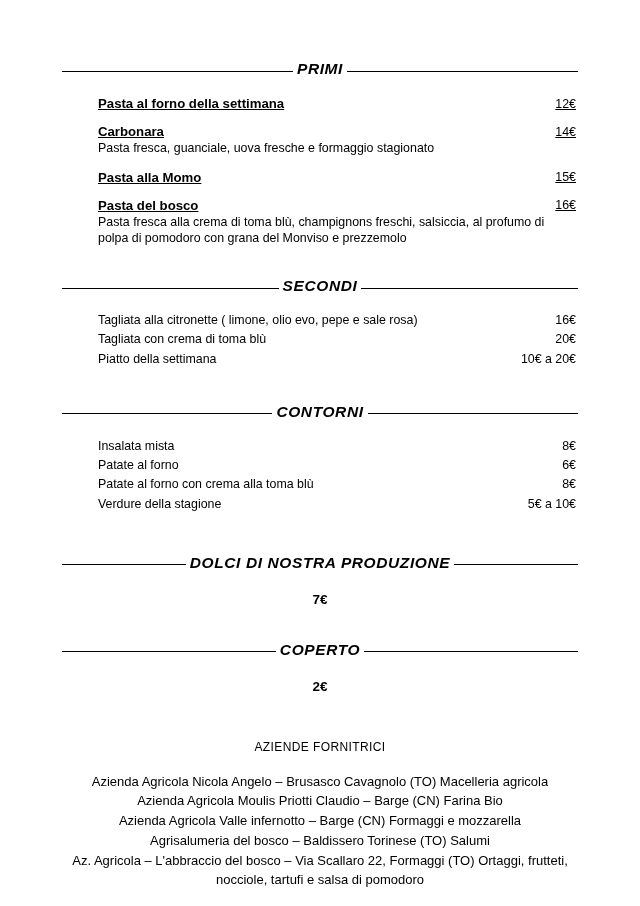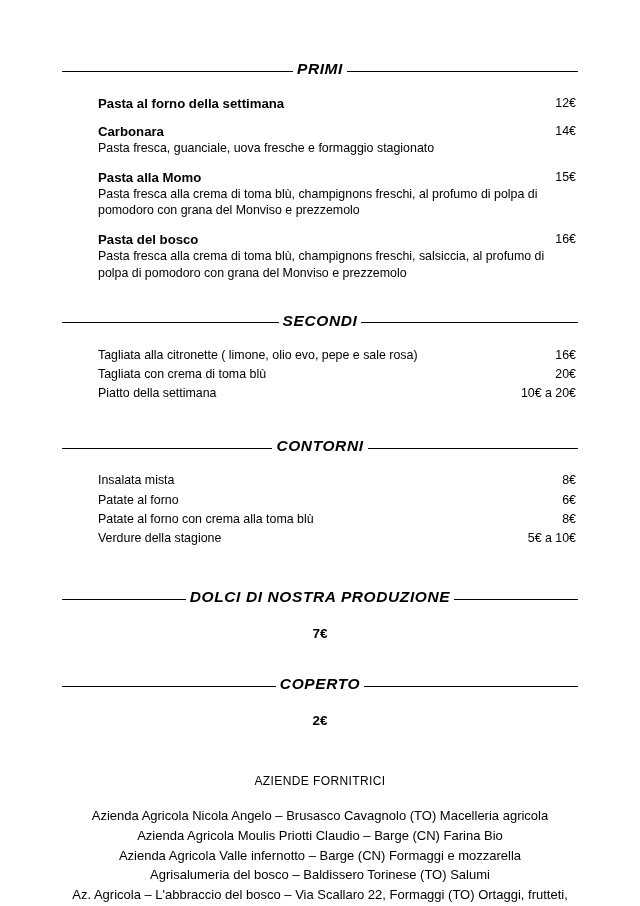--- a/index.html
+++ b/index.html
@@ -50,22 +50,23 @@
     margin-top: 18px;
     padding-left: 36px;
     padding-right: 2px;
   }
   .item-block {
     margin-bottom: 13px;
   }
   .item-block:last-child { margin-bottom: 0; }
   .item-line {
     display: flex;
-    align-items: flex-start;
+    align-items: center;
     justify-content: space-between;
+    text-decoration: underline;
   }
   .item-name {
     font-weight: bold;
     font-size: 13.2px;
   }
   .item-price {
     font-size: 12.4px;
     white-space: nowrap;
     padding-left: 12px;
   }
@@ -147,21 +148,20 @@
         <span class="item-price">14€</span>
       </div>
       <div class="item-desc">Pasta fresca, guanciale, uova fresche e formaggio stagionato</div>
     </div>
 
     <div class="item-block">
       <div class="item-line">
         <span class="item-name">Pasta alla Momo</span>
         <span class="item-price">15€</span>
       </div>
-      <div class="item-desc">Pasta fresca alla crema di toma blù, champignons freschi, al profumo di polpa di pomodoro con grana del Monviso e prezzemolo</div>
     </div>
 
     <div class="item-block">
       <div class="item-line">
         <span class="item-name">Pasta del bosco</span>
         <span class="item-price">16€</span>
       </div>
       <div class="item-desc">Pasta fresca alla crema di toma blù, champignons freschi, salsiccia, al profumo di polpa di pomodoro con grana del Monviso e prezzemolo</div>
     </div>
 

